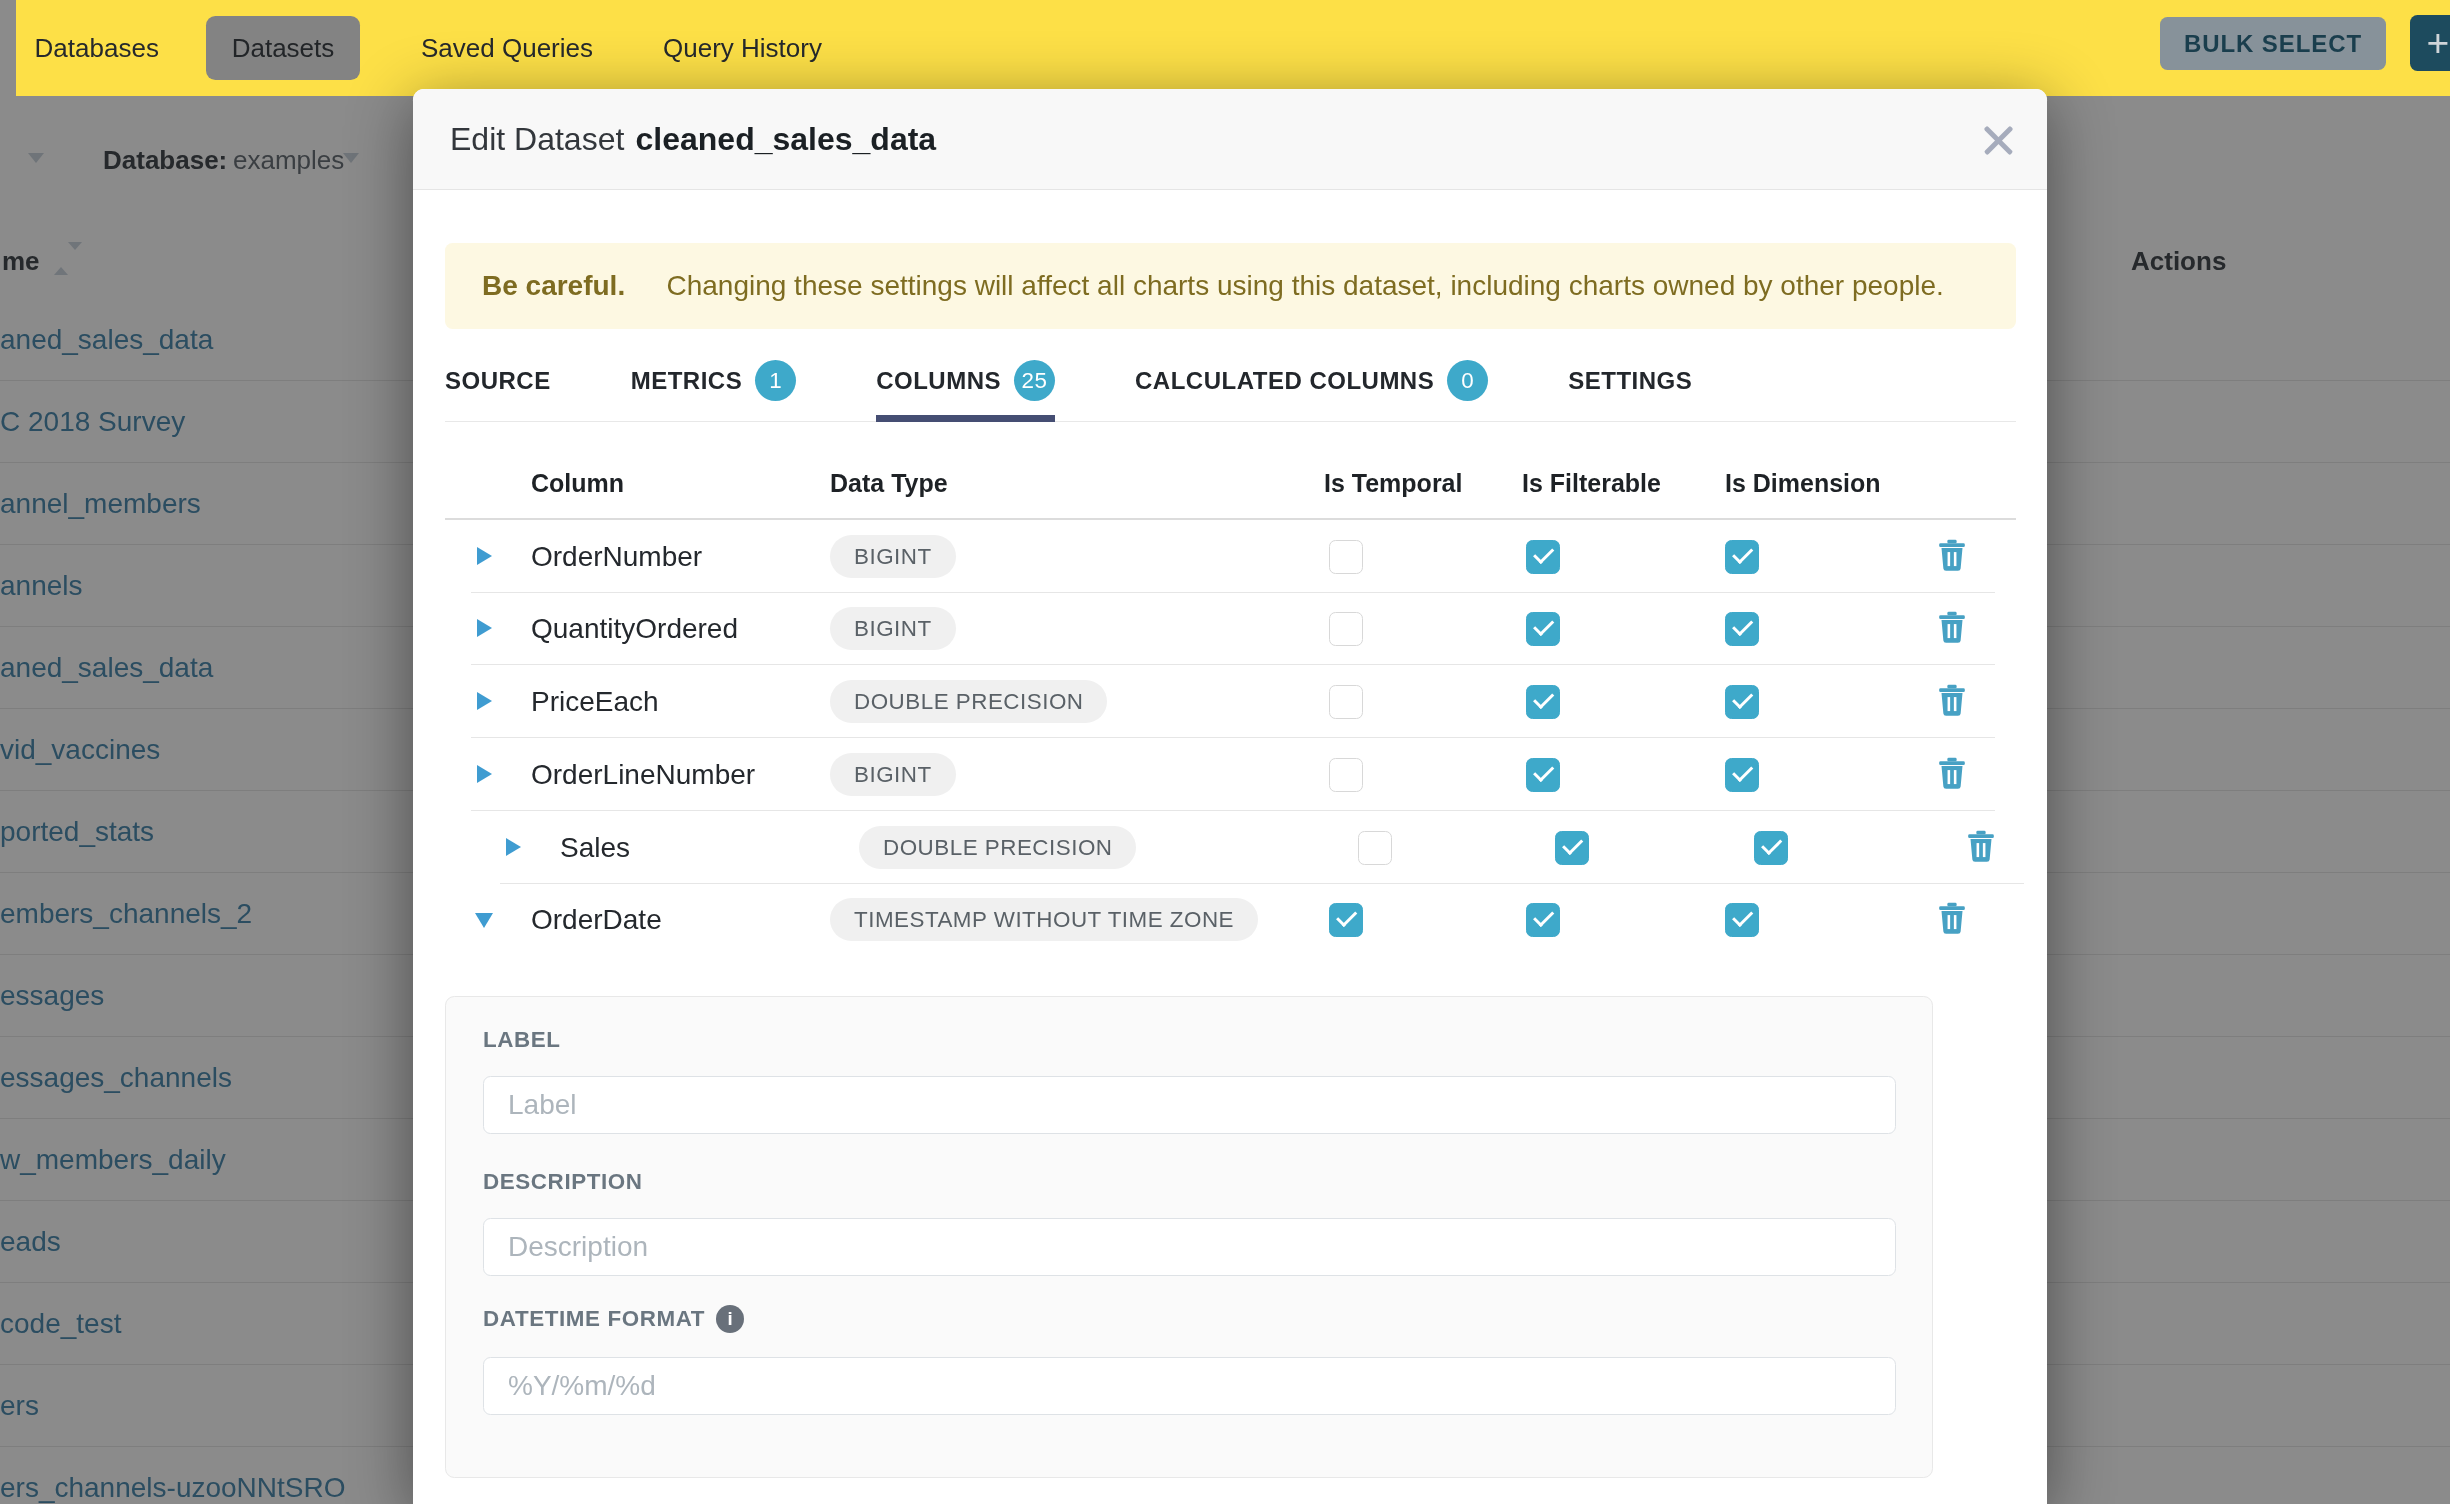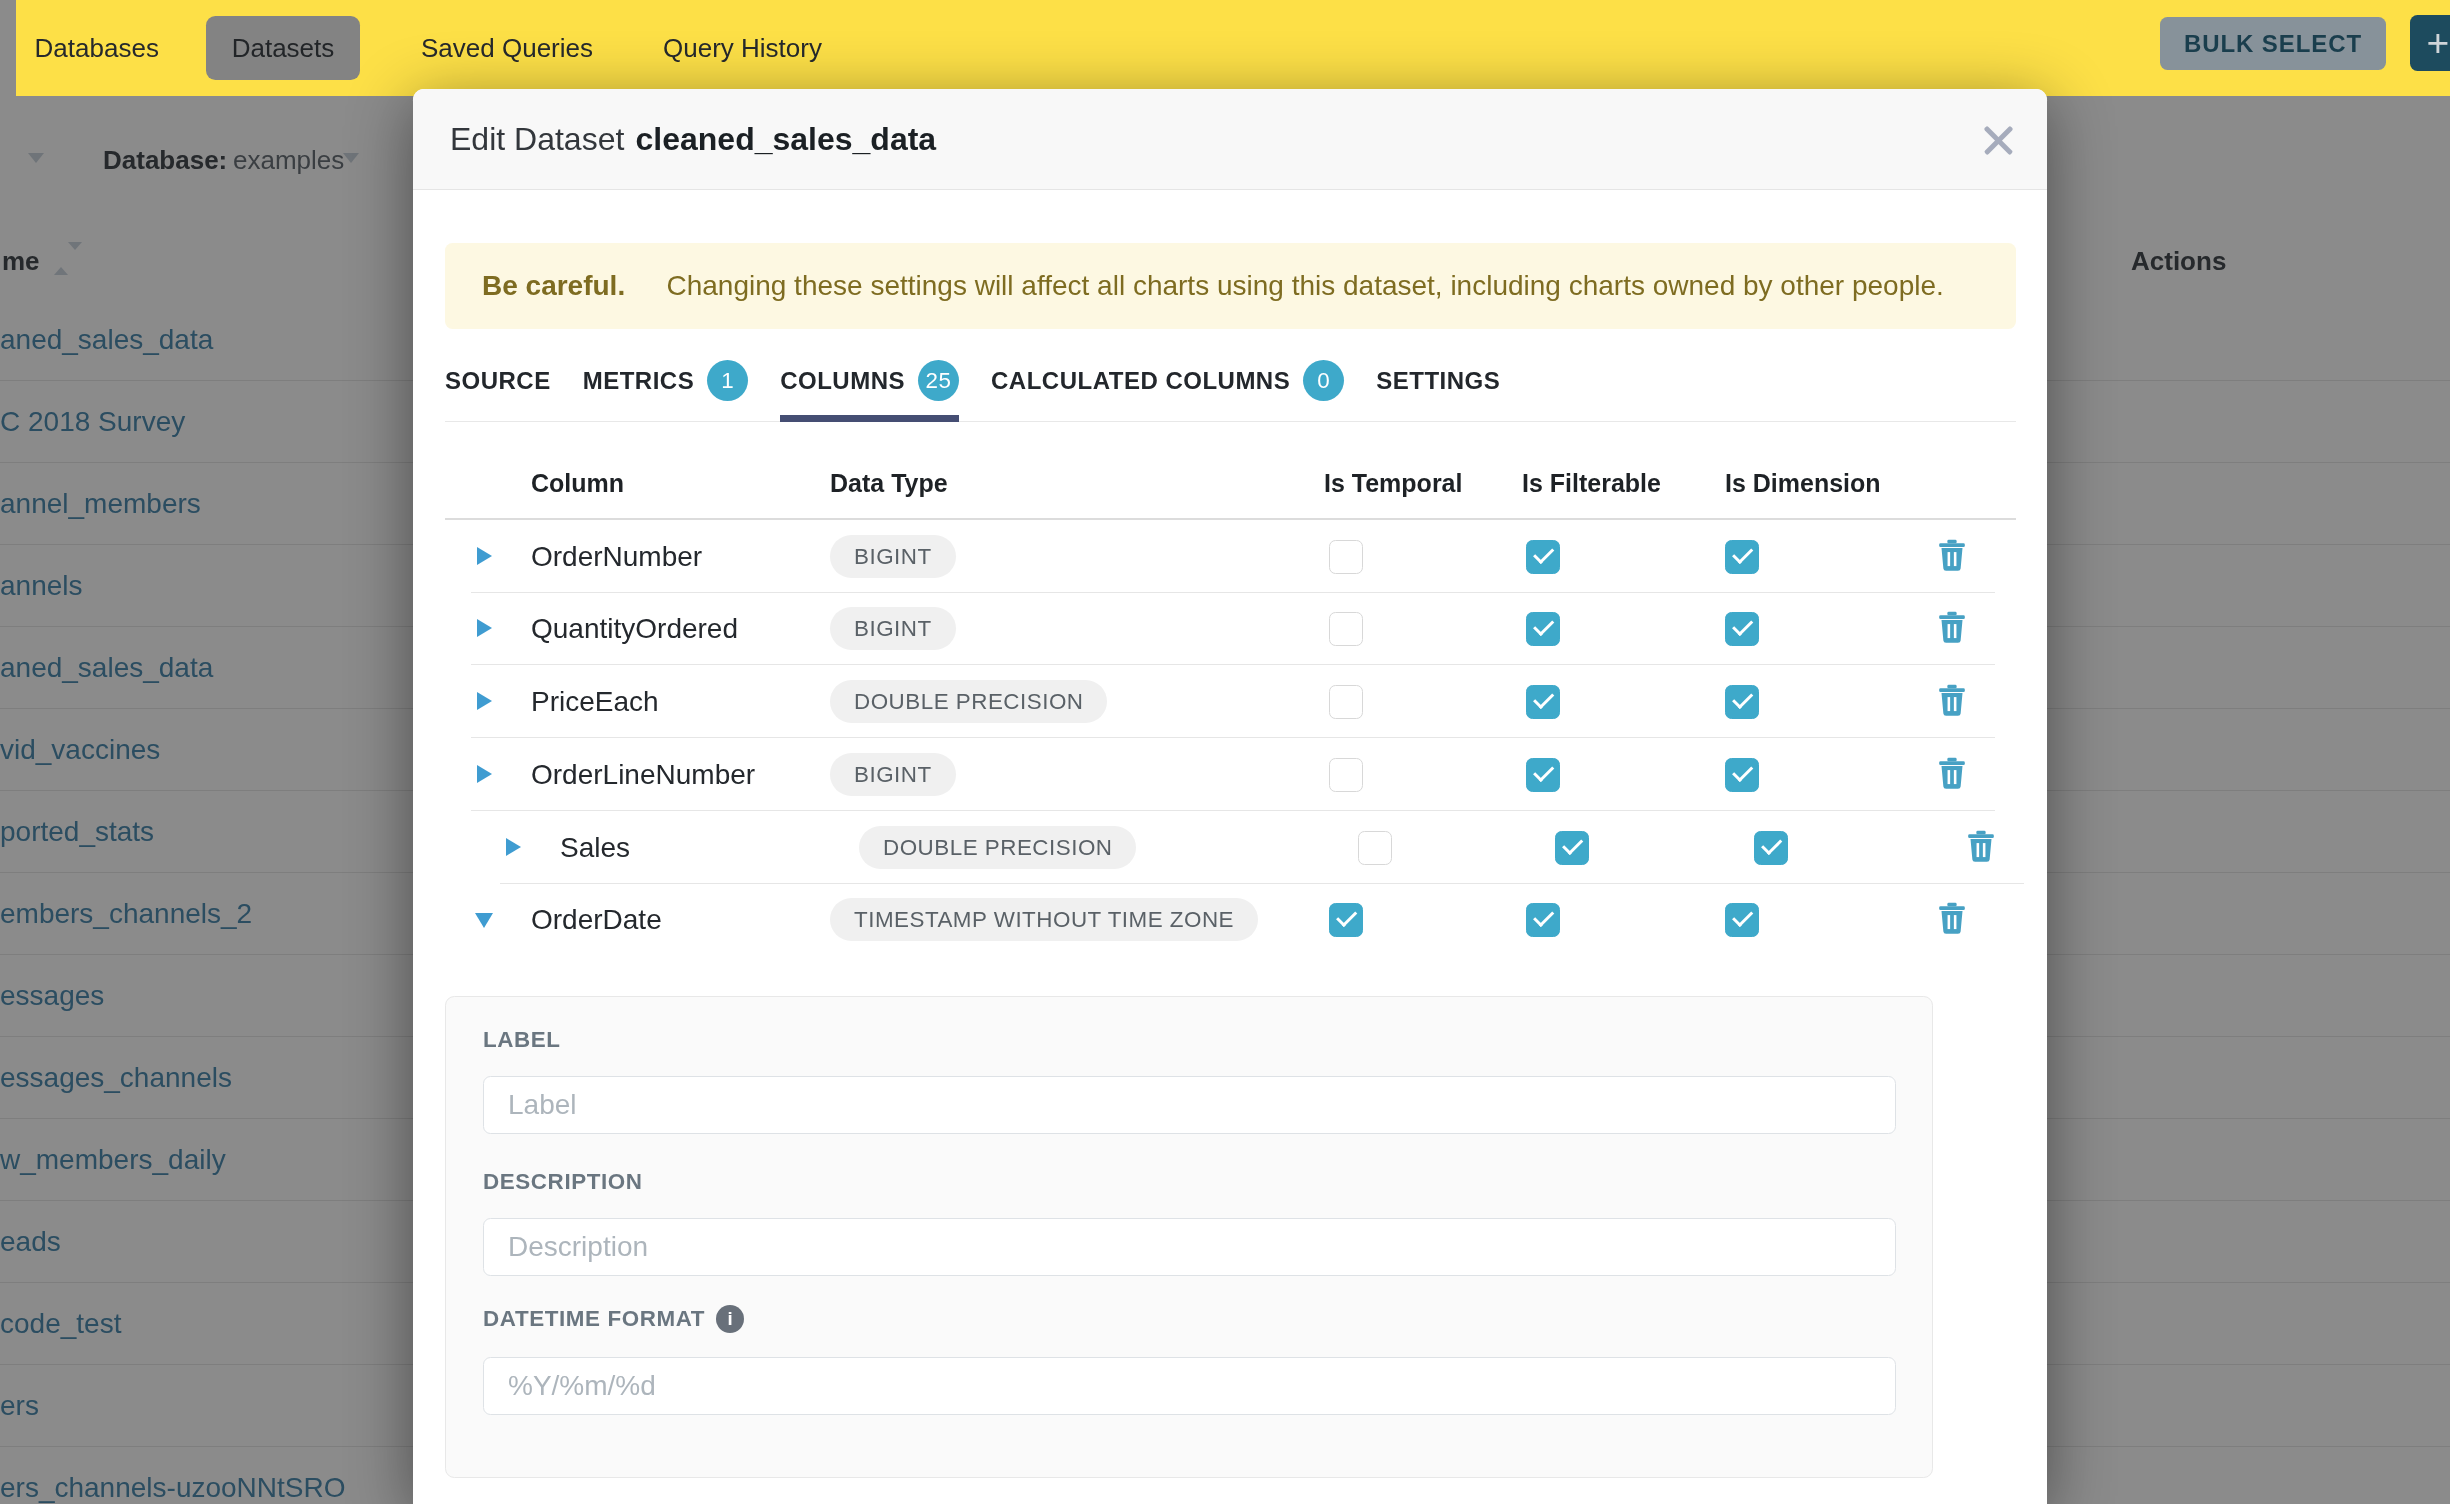--- a/index.html
+++ b/index.html
@@ -53,21 +53,21 @@
                width:37px; height:4.7px; background:#A6ACBC; border-radius:1.9px; }
   .close-btn::before { transform:rotate(45deg); }
   .close-btn::after { transform:rotate(-45deg); }
 
   .banner { position:absolute; left:32px; top:154px; width:1571px; height:86px;
             background:var(--warning_bg); color:var(--warning_text); border-radius:7.5px;
             display:flex; align-items:center; padding-left:37px; font-size:28px;gap:32px; }
   .banner b { font-weight:700; margin-right:9.3px; }
 
   .tabs { position:absolute; left:32px; top:251px; width:1571px; height:82px;
-          border-bottom:0.9px solid #E8E8E8; display:flex; gap:32px; align-items:center; }
+          border-bottom:0.9px solid #E8E8E8; display:flex; gap:80px; align-items:center; }
   .tab { position:relative; height:100%; display:flex; align-items:center; gap:13px;
          font-size:24px; font-weight:600; letter-spacing:0.5px; color:#23272C; cursor:pointer; }
   .tab.active::after { content:""; position:absolute; left:0; right:0; bottom:-0.9px; height:6.5px;
          background:var(--tab_underline); }
   .badge { min-width:41px; height:41px; padding:0 7.5px; border-radius:20.5px; background:var(--accent);
            color:#fff; font-size:22.4px; font-weight:400; display:flex; align-items:center;
            justify-content:center; }
 
   .thead span { position:absolute; top:380px; font-size:25px; font-weight:600; color:#1E2226; }
   .thead-border { position:absolute; left:32px; top:429px; width:1571px; height:1.9px; background:#DCDCDC; }

